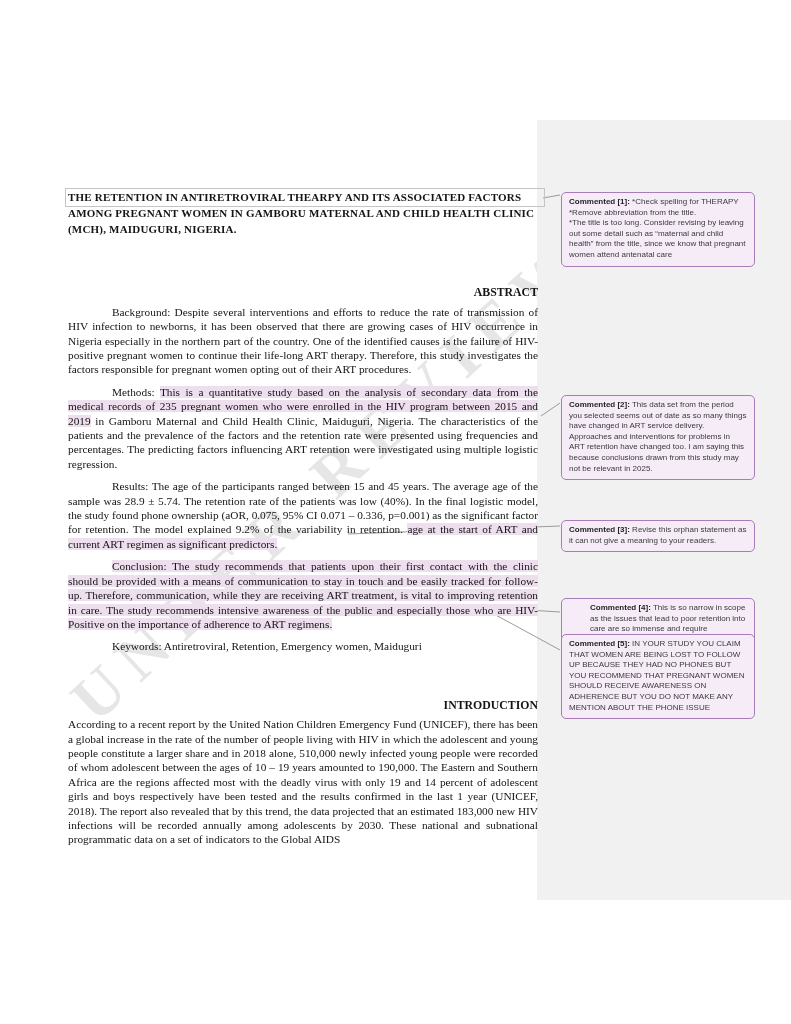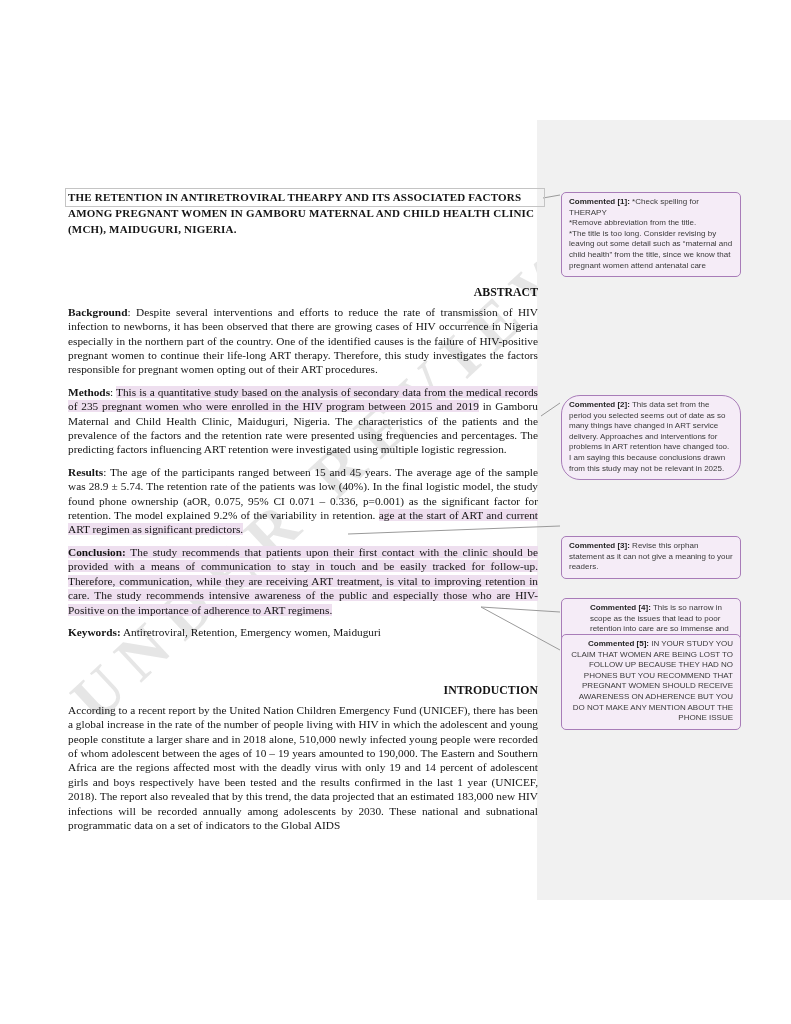--- a/index.html
+++ b/index.html
@@ -21,40 +21,40 @@
   svg.connectors{position:absolute;left:0;top:0;z-index:1;pointer-events:none;}
   svg.connectors line{stroke:var(--connector,#9a9a9a);stroke-width:1;fill:none;}
 
   
   .doc{position:absolute;left:68px;top:190px;width:470px;z-index:2;
     font-size:11.3px;line-height:14.4px;text-align:justify;}
   .doc-title{font-weight:bold;font-size:11px;line-height:15.8px;text-align:left;
     margin:0 0 48px 0;letter-spacing:.2px;}
   .heading{font-weight:bold;font-size:11.8px;margin:0 0 5px 0;text-align:right;}
   .para{margin:0 0 8px 0;}
-  .blabel{font-weight:bold;}
+  .blabel{font-weight:normal;margin-left:44px;}
   .hl{background:var(--highlight,#eedfef);}
   .intro-gap{margin-top:44px;}
 
   
   .title-anchor{position:absolute;left:65px;top:188px;width:478px;height:17px;
     border:1px solid #c4c4c4;z-index:3;pointer-events:none;}
 
   
-  .comment-box{position:absolute;left:561px;width:180px;box-sizing:border-box;z-index:2;
+  .comment-box{position:absolute;left:561px;width:194px;box-sizing:border-box;z-index:2;
     background:var(--comment_fill,#f5ecf7);border:1px solid var(--comment_border,#a87cb8);
     border-radius:5px;padding:4px 7px 5px 7px;
     font-family:"Liberation Sans", sans-serif;font-size:8px;line-height:10.6px;color:#3a3a3a;}
   .comment-box .clabel{font-weight:bold;color:#1f1f1f;}
   .comment-box .ctext{white-space:pre-wrap;}
   .c1{top:192px;}
-  .c2{top:395px;border-radius:19px;}
-  .c3{top:536px;}
+  .c2{top:395px;}
+  .c3{top:520px;}
   .c4{top:598px;padding-left:28px;}
-  .c5{top:634px;text-align:right;}
+  .c5{top:634px;}
 </style>
 </head>
 <body>
 
 <div class="page" style="--panel_bg: #f1f1f1; --comment_fill: #f5ecf7; --comment_border: #a87cb8; --highlight: #eedfef; --connector: #9a9a9a;">
 
   <div class="watermark">UNDER REVIEW</div>
 
   <div class="comments-panel"></div>
 

